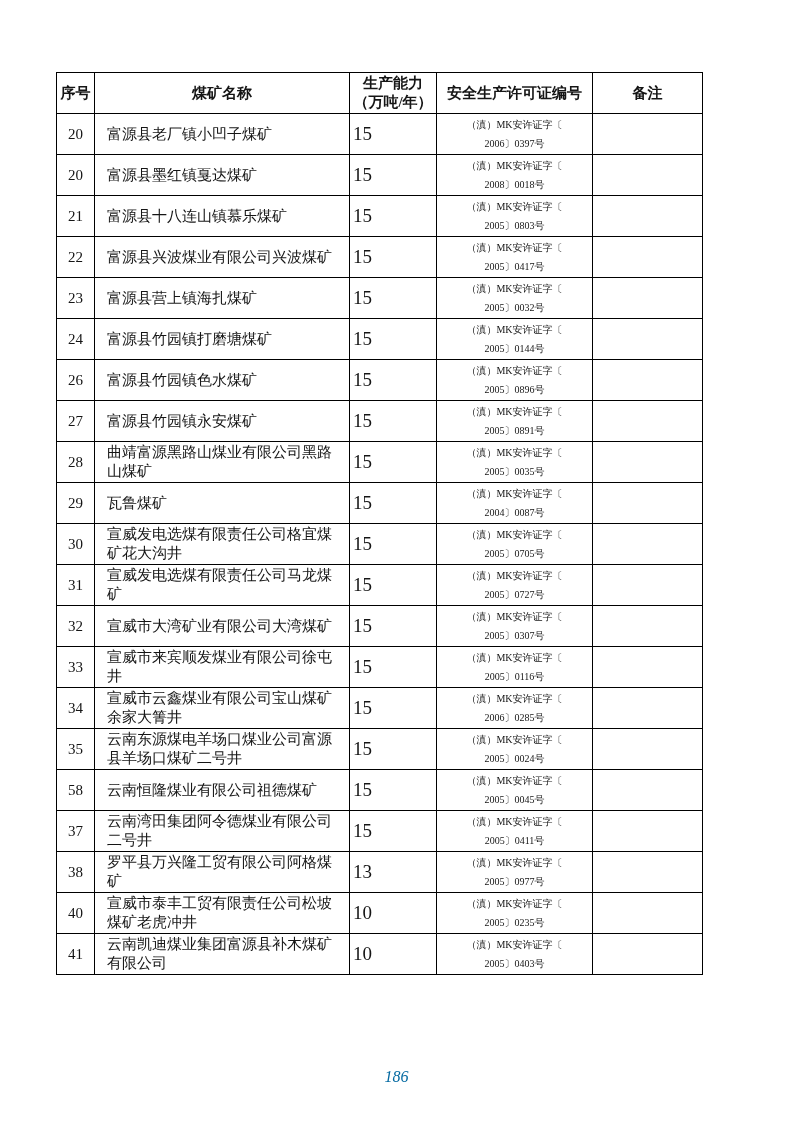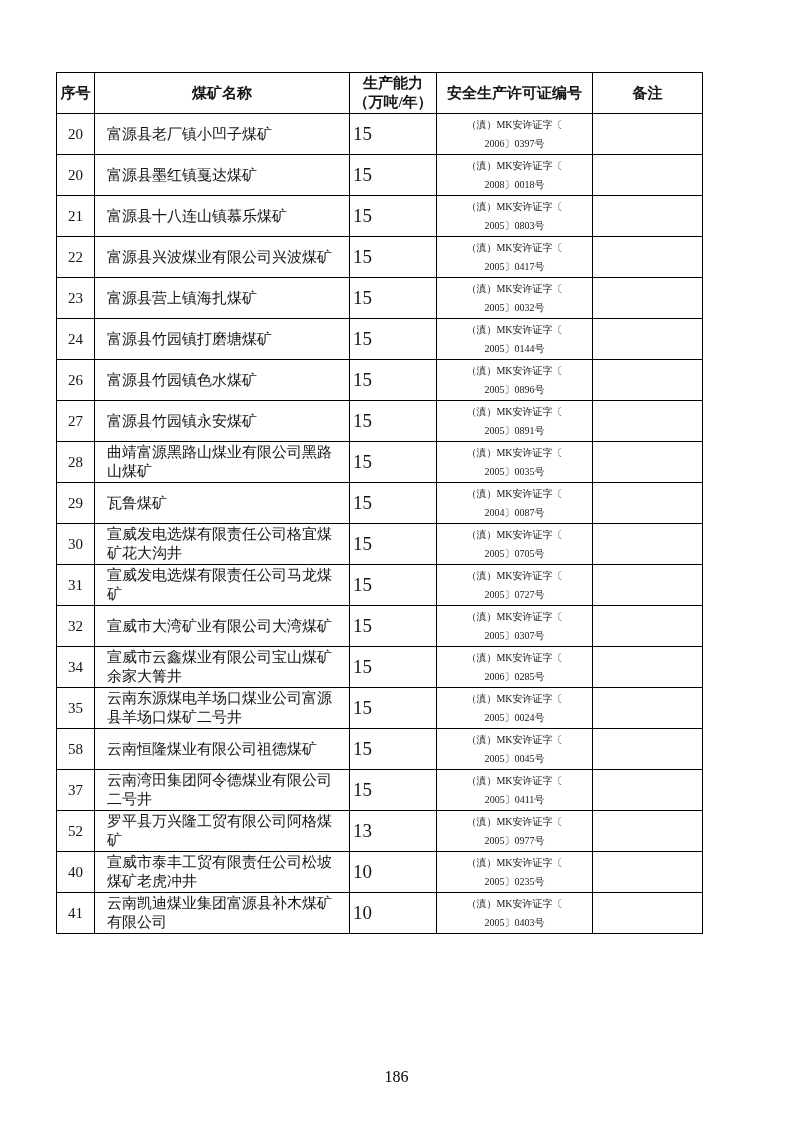--- a/index.html
+++ b/index.html
@@ -66,21 +66,22 @@
     text-align: center;
     font-size: 15px;
   }
   .page-number {
     position: absolute;
     top: 1068px;
     left: 0;
     width: 793px;
     text-align: center;
     font-size: 16px;
-    color: #000000;
+    color: #0369a1;
+    font-style: italic;
   }
 </style>
 </head>
 <body>
 
 <table class="mine-table">
   <colgroup>
     <col style="width:38px">
     <col style="width:255px">
     <col style="width:87px">
@@ -196,20 +197,28 @@
       </tr>
       <tr>
         <td class="col-index">32</td>
         <td class="col-name">宣威市大湾矿业有限公司大湾煤矿</td>
         <td class="col-capacity">15</td>
         <td class="col-license">（滇）MK安许证字〔
 2005〕0307号</td>
         <td class="col-remark"></td>
       </tr>
       <tr>
+        <td class="col-index">33</td>
+        <td class="col-name">宣威市来宾顺发煤业有限公司徐屯井</td>
+        <td class="col-capacity">15</td>
+        <td class="col-license">（滇）MK安许证字〔
+2005〕0116号</td>
+        <td class="col-remark"></td>
+      </tr>
+      <tr>
         <td class="col-index">34</td>
         <td class="col-name">宣威市云鑫煤业有限公司宝山煤矿余家大箐井</td>
         <td class="col-capacity">15</td>
         <td class="col-license">（滇）MK安许证字〔
 2006〕0285号</td>
         <td class="col-remark"></td>
       </tr>
       <tr>
         <td class="col-index">35</td>
         <td class="col-name">云南东源煤电羊场口煤业公司富源县羊场口煤矿二号井</td>
@@ -228,21 +237,21 @@
       </tr>
       <tr>
         <td class="col-index">37</td>
         <td class="col-name">云南湾田集团阿令德煤业有限公司二号井</td>
         <td class="col-capacity">15</td>
         <td class="col-license">（滇）MK安许证字〔
 2005〕0411号</td>
         <td class="col-remark"></td>
       </tr>
       <tr>
-        <td class="col-index">52</td>
+        <td class="col-index">38</td>
         <td class="col-name">罗平县万兴隆工贸有限公司阿格煤矿</td>
         <td class="col-capacity">13</td>
         <td class="col-license">（滇）MK安许证字〔
 2005〕0977号</td>
         <td class="col-remark"></td>
       </tr>
       <tr>
         <td class="col-index">40</td>
         <td class="col-name">宣威市泰丰工贸有限责任公司松坡煤矿老虎冲井</td>
         <td class="col-capacity">10</td>

